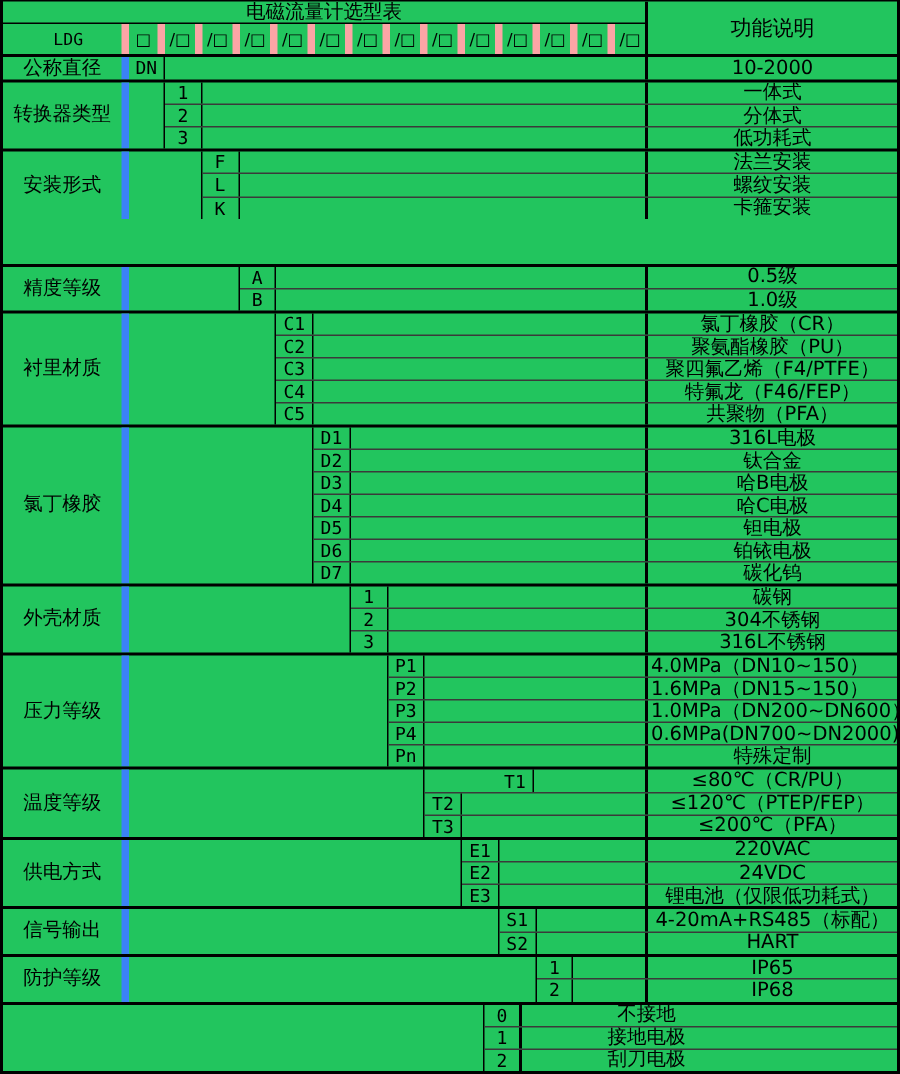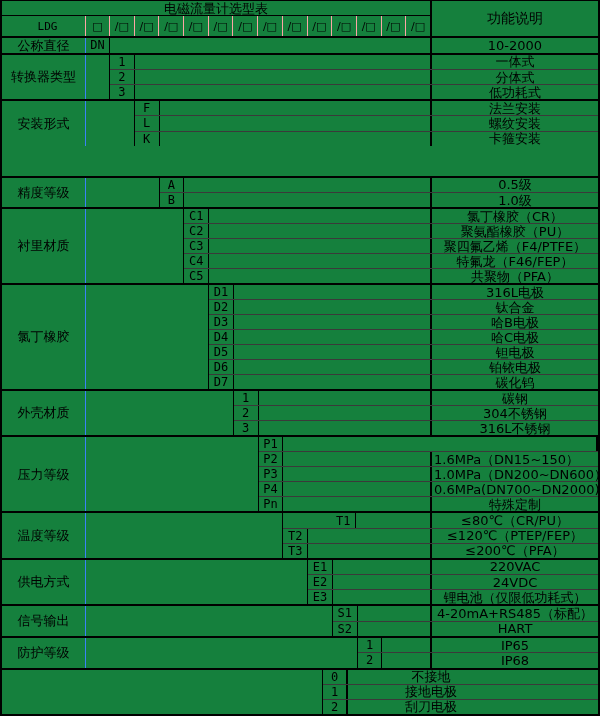--- a/index.html
+++ b/index.html
@@ -1,39 +1,39 @@
 <!DOCTYPE html>
 <html><head>
 <meta charset="utf-8">
 <style>
   html,body{margin:0;padding:0;background:#fff;}
   *{box-sizing:border-box;}
   .table{
     width:600px;height:716px;
     border:2px solid #000;border-top:1px solid #000;
     display:flex;flex-direction:column;
-    background:#15803d;color:#000;
+    background:#22c55e;color:#000;
     font-family:"DejaVu Sans",sans-serif;
     overflow:hidden;
   }
   
   .top{display:flex;flex:0 0 35px;}
   .top-left{width:430px;border-right:2px solid #000;display:flex;flex-direction:column;}
   .title-row{flex:0 0 15px;border-bottom:1px solid #000;display:flex;align-items:center;justify-content:center;font-size:13px;line-height:1;}
   .ldg-row{flex:1;display:flex;align-items:stretch;}
-  .ldg-row .cell{display:flex;align-items:center;justify-content:center;border-right:1px solid #fca5a5;font-size:11px;line-height:1;}
+  .ldg-row .cell{display:flex;align-items:center;justify-content:center;border-right:5px solid #fca5a5;font-size:11px;line-height:1;}
   .ldg-label{width:84px;justify-content:flex-start;padding-left:8px;font-family:"DejaVu Sans Mono","DejaVu Sans",monospace;font-size:12px;}
   .ldg-box{width:24px;}
   .slot-cell{flex:1 1 0;}
   .slot-cell.last{border-right:none;}
   .fn-header{flex:1;display:flex;align-items:center;justify-content:center;font-size:14px;}
   
   #sections{flex:1 1 auto;display:flex;flex-direction:column;}
   .section{display:flex;border-top:2px solid #000;min-height:0;}
-  .sec-label{width:84px;border-right:1px solid #3b82f6;display:flex;align-items:center;justify-content:center;font-size:13px;text-align:center;line-height:1.05;}
+  .sec-label{width:84px;border-right:5px solid #3b82f6;display:flex;align-items:center;justify-content:center;font-size:13px;text-align:center;line-height:1.05;}
   .sec-gap{border-right:1px solid #000;}
   .sec-rows{flex:1;display:flex;flex-direction:column;min-width:0;}
   .srow{flex:1 1 0;display:flex;min-height:0;}
   .srow:not(:last-child){border-bottom:1px solid #3a3a3a;}
   .code-cell{border-right:1px solid #000;display:flex;align-items:center;justify-content:center;font-size:12px;line-height:1;font-family:"DejaVu Sans Mono","DejaVu Sans",monospace;}
   .code-cell.divider{border-right:2px solid #000;}
   .mid-cell{flex:1;border-right:2px solid #000;}
   .desc-cell{width:166px;display:flex;align-items:center;justify-content:center;font-size:13px;line-height:1;white-space:nowrap;overflow:hidden;}
   .desc-cell.left{justify-content:flex-start;padding-left:2px;}
 </style>
@@ -226,20 +226,21 @@
           </div>
         </div>
       </div>
       <div class="section" style="flex: 5 1 0px;">
         <div class="sec-label">压力等级</div>
         <div class="sec-gap" style="width: 172.62px;"></div>
         <div class="sec-rows">
           <div class="srow">
             <div class="code-cell" style="width: 24.77px;">P1</div>
             <div class="mid-cell"></div>
+            <div class="desc-cell left">4.0MPa（DN10~150）</div>
           </div>
           <div class="srow">
             <div class="code-cell" style="width: 24.77px;">P2</div>
             <div class="mid-cell"></div>
             <div class="desc-cell left">1.6MPa（DN15~150）</div>
           </div>
           <div class="srow">
             <div class="code-cell" style="width: 24.77px;">P3</div>
             <div class="mid-cell"></div>
             <div class="desc-cell left">1.0MPa（DN200~DN600）</div>

